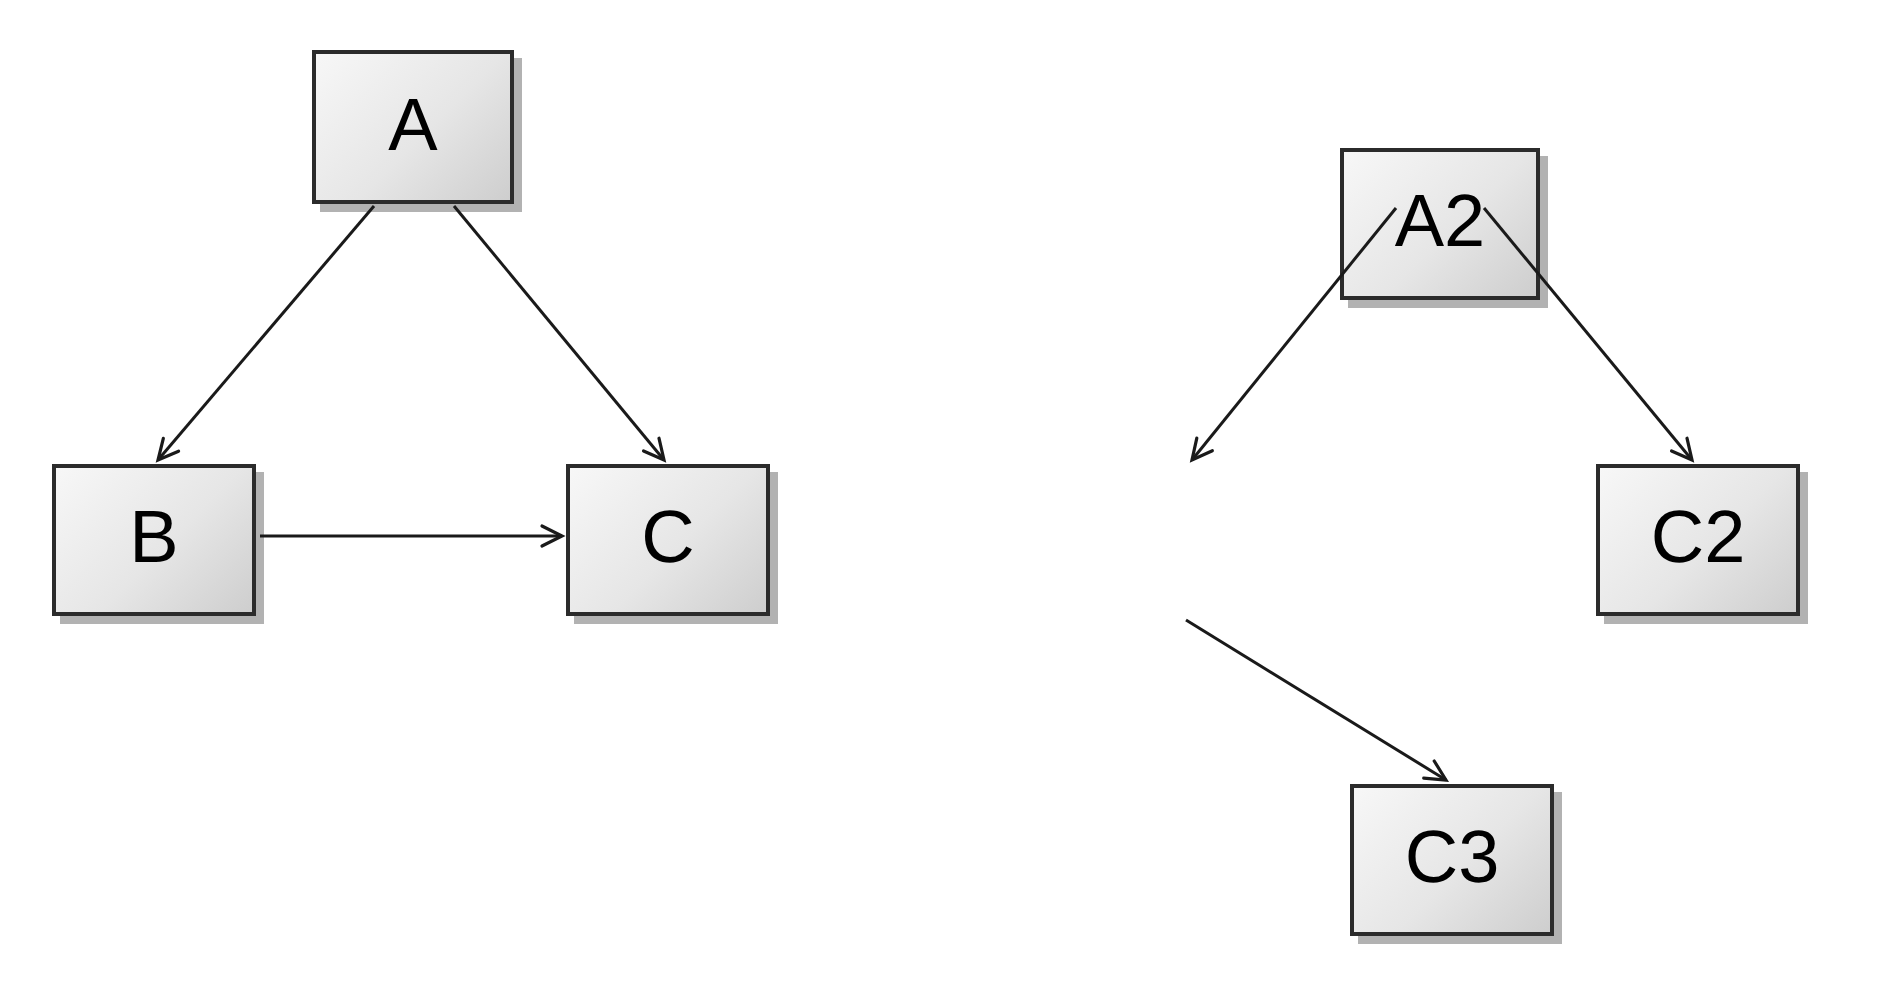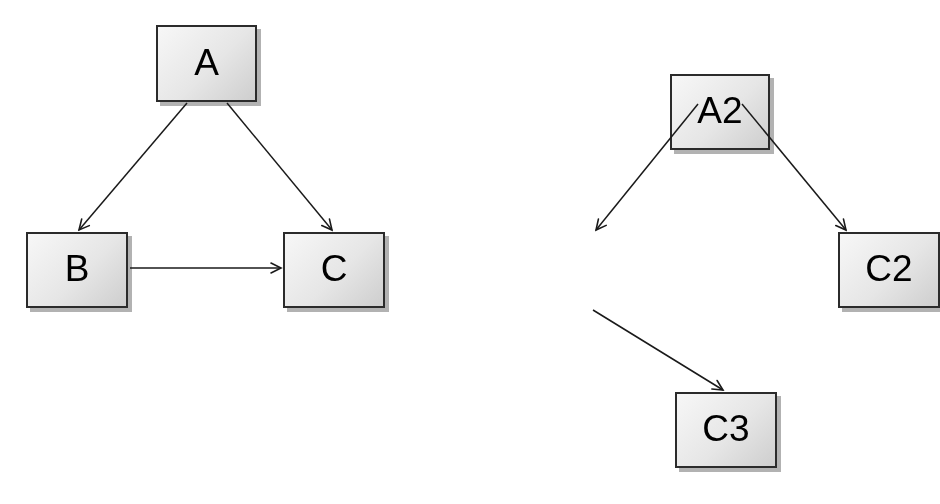--- a/index.html
+++ b/index.html
@@ -68,20 +68,20 @@
   <div class="node" style="left: 26px; top: 232px; width: 102px; height: 76px;">
     <span class="node-label">B</span>
   </div>
   <div class="node" style="left: 283px; top: 232px; width: 102px; height: 76px;">
     <span class="node-label">C</span>
   </div>
 
   <div class="node" style="left: 670px; top: 26px; width: 100px; height: 76px; margin-top: 48px;">
     <span class="node-label">A2</span>
   </div>
-  <div class="node" style="left: 798px; top: 232px; width: 102px; height: 76px; margin-left: 40px;">
+  <div class="node" style="left: 798px; top: 232px; width: 102px; height: 76px;">
     <span class="node-label">C2</span>
   </div>
   <div class="node" style="left: 675px; top: 392px; width: 102px; height: 76px;">
     <span class="node-label">C3</span>
   </div>
 
 </div>
 
 </body></html>

